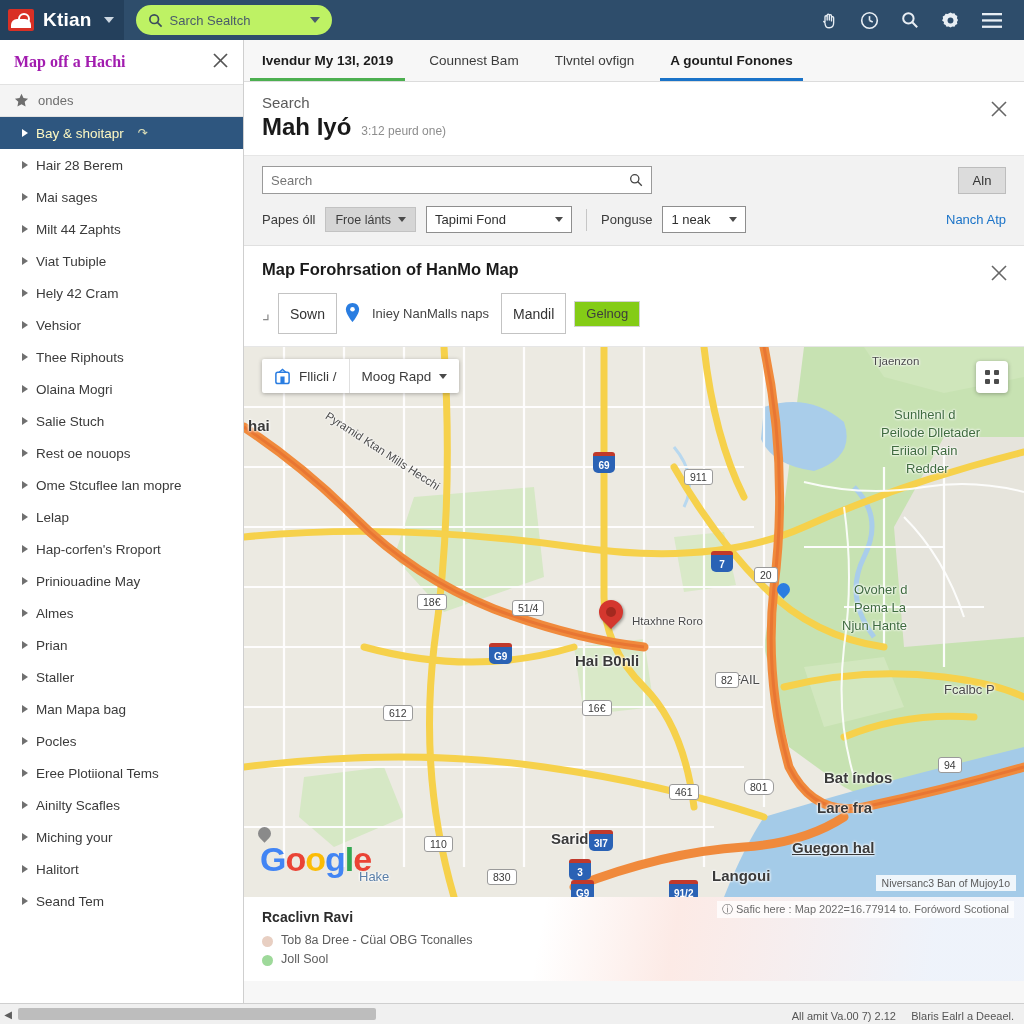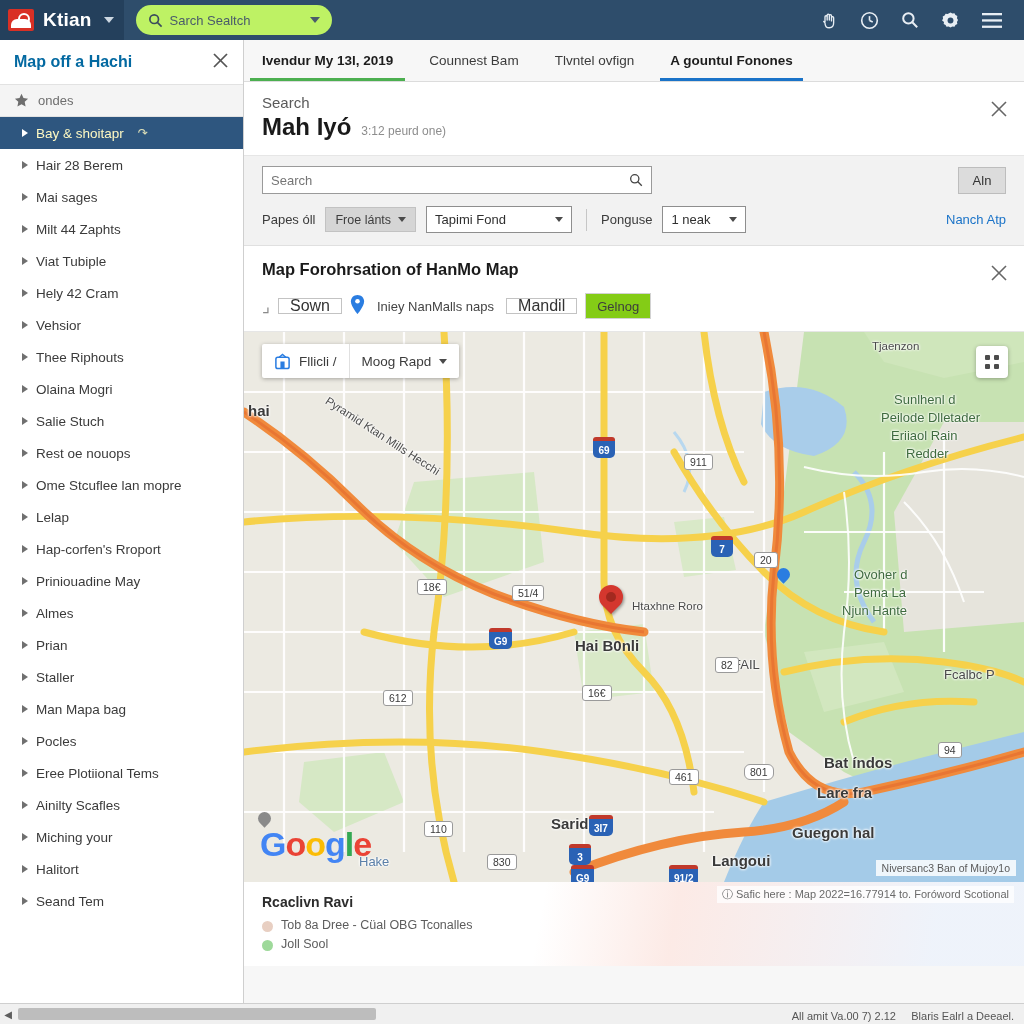--- a/index.html
+++ b/index.html
@@ -52,21 +52,21 @@
 
   
   .sidebar {
     position: absolute; left: 0; top: 40px; width: 244px; height: 963px;
     background: #ffffff; border-right: 1px solid #cfcfcf; overflow: hidden;
   }
   .sb-head {
     display: flex; align-items: center; height: 45px; padding: 0 14px;
     border-bottom: 1px solid #e2e2e2;
   }
-  .sb-title { font-size: 16px; font-weight: bold; color: #0369a1; }
+  .sb-title { font-size: 16px; font-weight: bold; color: #a21caf; font-family: Liberation Serif, serif; }
   .sb-close { margin-left: auto; color: #555; cursor: pointer; }
   .sb-fav {
     display: flex; align-items: center; gap: 9px; height: 32px; padding: 0 14px;
     background: #f4f4f4; border-bottom: 1px solid #e2e2e2; color: #6e6e6e; font-size: 13px;
   }
   .sb-item {
     display: flex; align-items: center; gap: 8px; height: 32px; padding: 0 14px 0 22px;
     color: #3b3b3b; font-size: 13.5px; cursor: pointer;
   }
   .sb-item .tri {
@@ -142,22 +142,22 @@
     width: 0; height: 0; border-left: 4px solid transparent; border-right: 4px solid transparent;
     border-top: 5px solid #4a4a4a;
   }
   .link-blue { margin-left: auto; color: #1a73c8; font-size: 13px; cursor: pointer; }
 
   .map-head { padding: 14px 18px 12px; position: relative; border-bottom: 1px solid #e6e6e6; }
   .map-head-title { font-size: 16.5px; font-weight: bold; color: #1a1a1a; }
   .chips-row { display: flex; align-items: center; gap: 8px; margin-top: 14px; }
   .bracket { color: #8a8a8a; font-size: 17px; }
   .chip-white {
-    background: #fff; border: 1px solid #c3c3c3; height: 16px; padding: 0 11px;
-    display: flex; align-items: center; font-size: 16px; color: #333; cursor: pointer;
+    background: #fff; border: 1px solid #c3c3c3; height: 41px; padding: 0 11px;
+    display: flex; align-items: center; font-size: 14px; color: #333; cursor: pointer;
   }
   .chip-plain { font-size: 13px; color: #444; padding: 0 4px; }
   .chip-grey2 {
     background: #84cc16; border: 1px solid #d2d2d2; height: 26px; padding: 0 11px;
     display: flex; align-items: center; font-size: 13px; color: #3d3d3d; cursor: pointer;
   }
 
   
   .map-wrap {
     position: relative; height: 550px; overflow: hidden;
@@ -616,21 +616,21 @@
         <div class="map-label park" style="left: 650px; top: 60px;">Sunlhenl d</div>
         <div class="map-label park" style="left: 637px; top: 78px;">Peilode Dlletader</div>
         <div class="map-label park" style="left: 647px; top: 96px;">Eriiaol Rain</div>
         <div class="map-label park" style="left: 662px; top: 114px;">Redder</div>
         <div class="map-label park" style="left: 610px; top: 235px;">Ovoher d</div>
         <div class="map-label park" style="left: 610px; top: 253px;">Pema La</div>
         <div class="map-label park" style="left: 598px; top: 271px;">Njun Hante</div>
         <div class="map-label" style="left: 700px; top: 335px;">Fcalbc P</div>
         <div class="map-label city" style="left: 580px; top: 422px;">Bat índos</div>
         <div class="map-label city" style="left: 573px; top: 452px;">Lare fra</div>
-        <div class="map-label city" style="left: 548px; top: 492px;">Guegon hal</div>
+        <div class="map-label city" style="left: 548px; top: 492px; text-decoration: underline;">Guegon hal</div>
         <div class="map-label small" style="left: 628px; top: 8px;">Tjaenzon</div>
       </div>
     <div id="map-shields">
         <div class="shield" style="left: 440px; top: 122px;">911</div>
         <div class="shield" style="left: 510px; top: 220px;">20</div>
         <div class="shield" style="left: 173px; top: 247px;">18€</div>
         <div class="shield" style="left: 268px; top: 253px;">51/4</div>
         <div class="shield" style="left: 139px; top: 358px;">612</div>
         <div class="shield" style="left: 338px; top: 353px;">16€</div>
         <div class="shield" style="left: 471px; top: 325px;">82</div>

